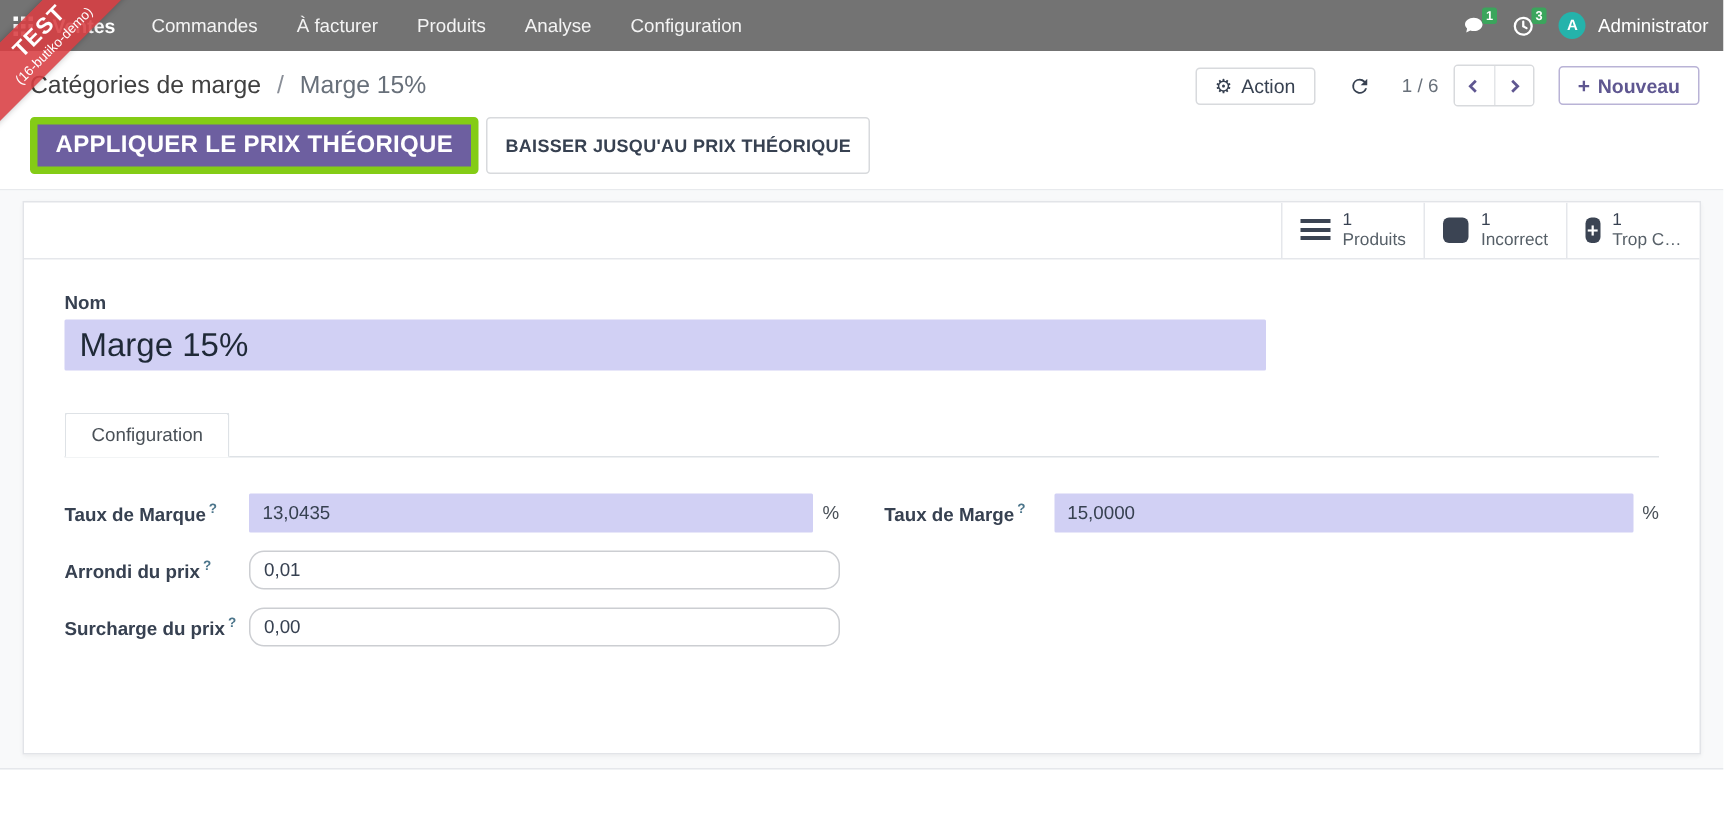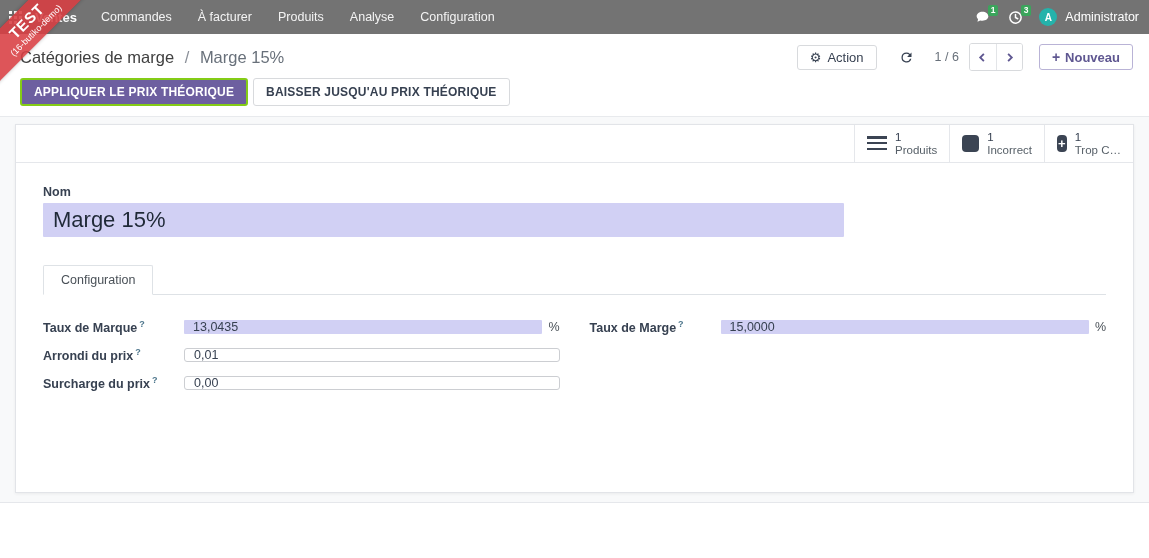--- a/index.html
+++ b/index.html
@@ -60,22 +60,22 @@
   .pager-btns { display:flex; margin-left:10px; border:1px solid #d8dadd; border-radius:3px; overflow:hidden; }
   .pager-btn { width:26px; height:26px; display:flex; align-items:center; justify-content:center; background:#fff; cursor:pointer; }
   .pager-btn + .pager-btn { border-left:1px solid #e3e5e8; }
   .btn-new {
     margin-left:16px; display:flex; align-items:center; gap:5px; border:1px solid #b9b3d6;
     background:#fff; color:#5f5791; border-radius:3px; padding:4px 12px; font-size:13px; font-weight:bold; cursor:pointer;
   }
   .btn-new .plus { font-size:14px; font-weight:bold; }
   .cp-row2 { display:flex; gap:5px; padding:0 16px 10px 20px; }
   .btn-primary {
-    background:#6d5fa0; border:2px solid #84cc16; color:#fff; border-radius:3px;
-    padding:5px 12px; font-size:12px; font-weight:bold; cursor:pointer; letter-spacing:.2px;
+    background:#6d5fa0; border:5px solid #84cc16; color:#fff; border-radius:3px;
+    padding:5px 12px; font-size:16px; font-weight:bold; cursor:pointer; letter-spacing:.2px;
   }
   .btn-secondary {
     background:#fff; border:1px solid #d8dadd; color:#374151; border-radius:3px;
     padding:5px 12px; font-size:12px; font-weight:bold; cursor:pointer; letter-spacing:.2px;
   }
 
   
   .content-area { background:#f8f9fa; padding:7px 15px 9px; border-bottom:1px solid #e5e7eb; }
   .sheet {
     background:#fff; border:1px solid #e2e4e8; box-shadow:0 1px 3px rgba(0,0,0,.06);
@@ -110,25 +110,25 @@
   .section { margin-top:24px; }
   .section-title {
     font-size:12.5px; font-weight:bold; color:#111827; letter-spacing:.3px;
     padding-bottom:5px; border-bottom:1px solid #ebedf0; margin-bottom:14px;
   }
   .group { display:grid; grid-template-columns:1fr 1fr; column-gap:30px; }
   .field-row { display:flex; align-items:center; margin-bottom:12px; }
   .field-row label { flex:0 0 123px; font-size:12.5px; font-weight:600; color:#374151; }
   .help-sup { color:#4c758b; font-size:9px; vertical-align:super; margin-left:2px; cursor:pointer; }
   .field-row input {
-    flex:1; height:14px; font-family:"Liberation Sans",sans-serif; font-size:12.5px; color:#374151;
-    padding:0 9px; outline:none;margin-left:18px;
+    flex:1; height:26px; font-family:"Liberation Sans",sans-serif; font-size:12.5px; color:#374151;
+    padding:0 9px; outline:none;
   }
   .inp-highlight { background:#d1d0f4; border:none; border-radius:1px; }
-  .inp-plain { background:#fff; border:1px solid #ccced2; border-radius:3px; }
+  .inp-plain { background:#fff; border:1px solid #ccced2; border-radius:10px; }
   .suffix { margin-left:6px; color:#495057; font-size:12.5px; flex:0 0 auto; }
 
   svg { display:block; }
 </style>
 </head>
 <body>
 
 <div class="navbar">
   <div class="apps-grid">
     <span></span>

